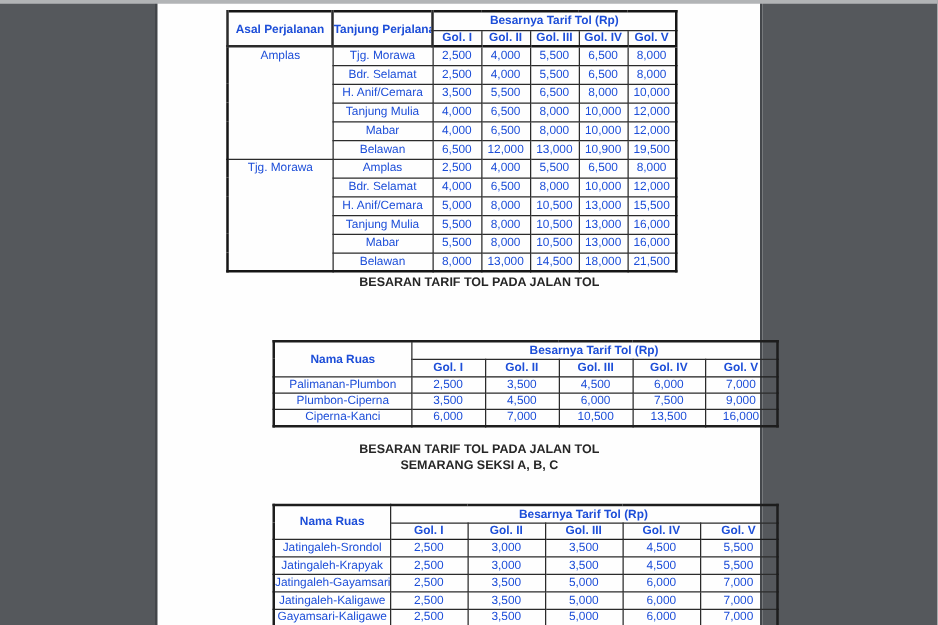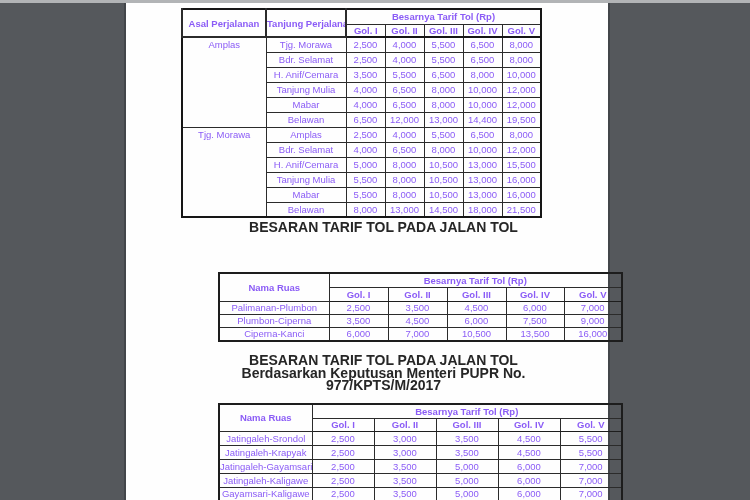--- a/index.html
+++ b/index.html
@@ -14,40 +14,40 @@
     background:#b2b4b6;z-index:10;
   }
   .page{
     position:absolute;left:124px;top:0;width:486px;height:500px;
     background:#fefefe;
     border-left:2px solid #43464a;border-right:2px solid #43464a;
     box-sizing:border-box;
   }
   table{
     position:absolute;border-collapse:collapse;table-layout:fixed;
-    color:#8b5cf6;
+    color:#1d4ed8;
   }
   th,td{
     border:1px solid #2b2b2b;text-align:center;padding:0;
     overflow:hidden;white-space:nowrap;font-size:9.5px;
   }
   th{font-weight:bold;}
   td{font-weight:normal;}
   
   .t1{left:55px;top:8px;width:359px;border:2px solid #161616;}
   .t1 th.span-h{border-left-width:2px;border-right-width:2px;border-bottom-width:2px;}
   .t1 tr.gol-row th{border-bottom:2px solid #161616;}
   .t1 tr.hdr1{height:15px;}
   .t1 tr.gol-row{height:13px;}
   .t1 tbody tr{height:15px;}
   .t1 td.origin{vertical-align:top;padding-top:1px;}
   
   .title-block{
     position:absolute;left:56px;width:403px;text-align:center;
-    font-weight:bold;font-size:14px;line-height:12.6px;color:#262626;
+    font-weight:bold;font-size:10px;line-height:12.6px;color:#262626;
   }
   .tb2{top:221px;}
   .tb3{top:354px;}
   
   .t2,.t3{border:2px solid #1d1d1d;margin-left:36px;}
   .t2{left:56px;top:272px;width:403px;}
   .t3{left:56px;top:403px;width:403px;}
   .t2 tr.hdr1,.t3 tr.hdr1{height:14px;}
   .t2 tr.gol-row{height:14px;}
   .t3 tr.gol-row{height:13px;}
@@ -127,21 +127,21 @@
           <td>6,500</td>
           <td>8,000</td>
           <td>10,000</td>
           <td>12,000</td>
         </tr>
         <tr>
           <td>Belawan</td>
           <td>6,500</td>
           <td>12,000</td>
           <td>13,000</td>
-          <td>14,400</td>
+          <td>10,900</td>
           <td>19,500</td>
         </tr>
         <tr>
           <td rowspan="6" class="origin">Tjg. Morawa</td>
           <td>Amplas</td>
           <td>2,500</td>
           <td>4,000</td>
           <td>5,500</td>
           <td>6,500</td>
           <td>8,000</td>
@@ -238,21 +238,21 @@
           <td>7,000</td>
           <td>10,500</td>
           <td>13,500</td>
           <td>16,000</td>
         </tr>
       </tbody>
   </table>
 
   <div class="title-block tb3">
     <div>BESARAN TARIF TOL PADA JALAN TOL</div>
-    <div>Berdasarkan Keputusan Menteri PUPR No. 977/KPTS/M/2017</div>
+    <div>SEMARANG SEKSI A, B, C</div>
   </div>
 
   <table class="t3">
     <colgroup>
       <col style="width:93px">
       <col style="width:62px">
         <col style="width:62px">
         <col style="width:62px">
       <col style="width:62px">
         <col style="width:62px">

